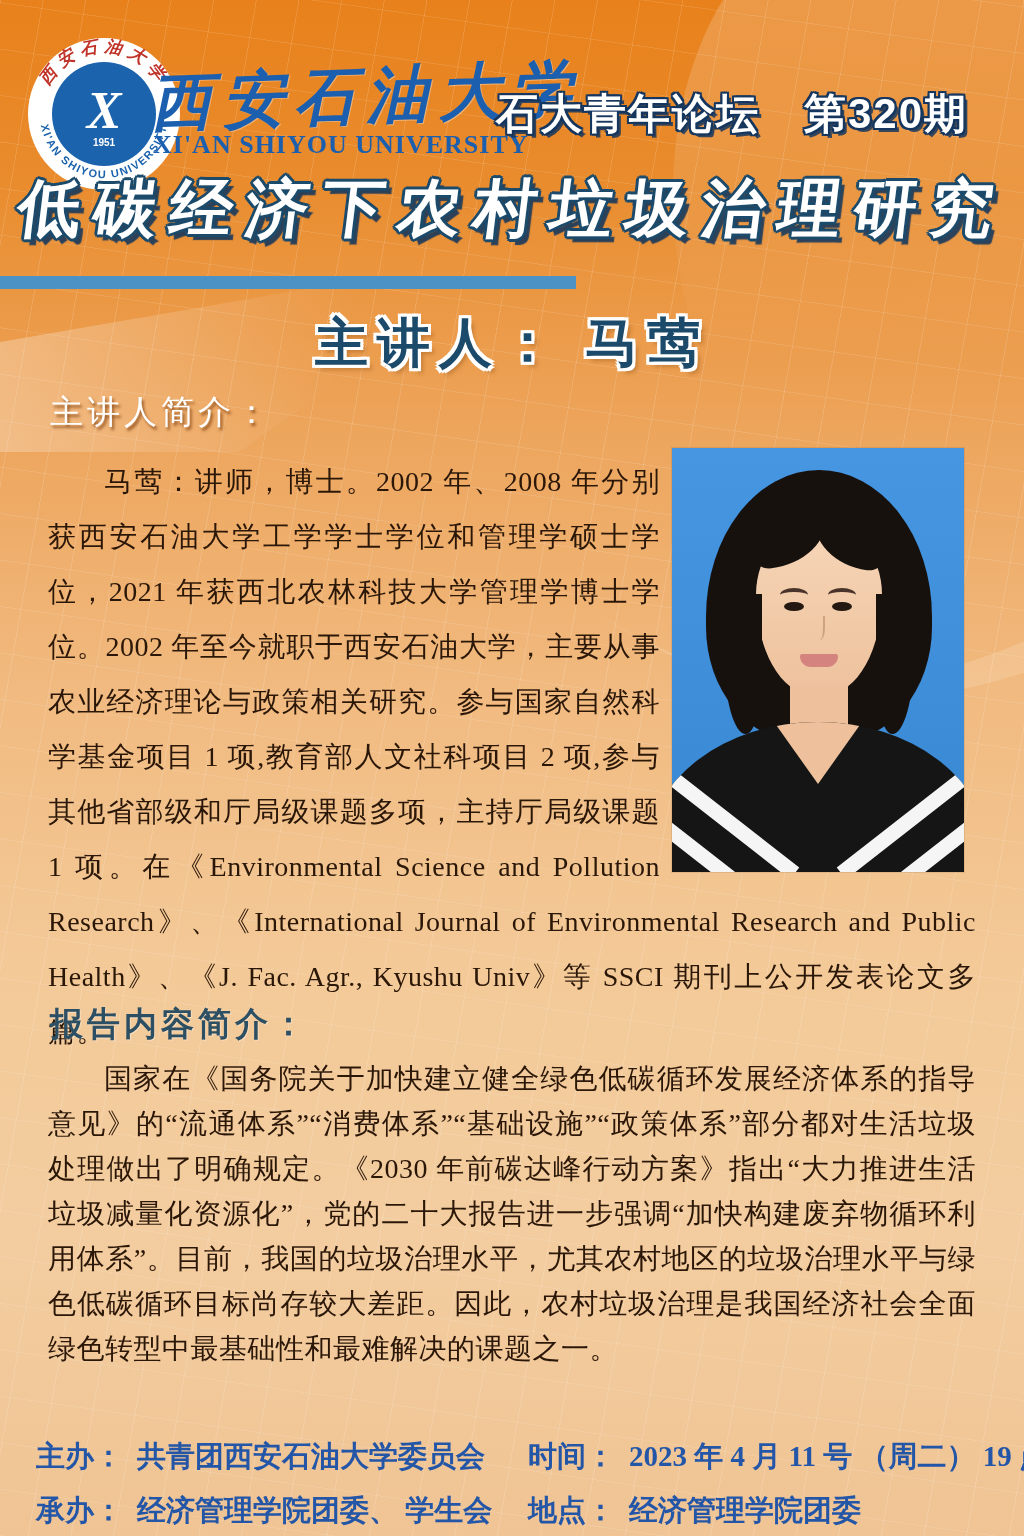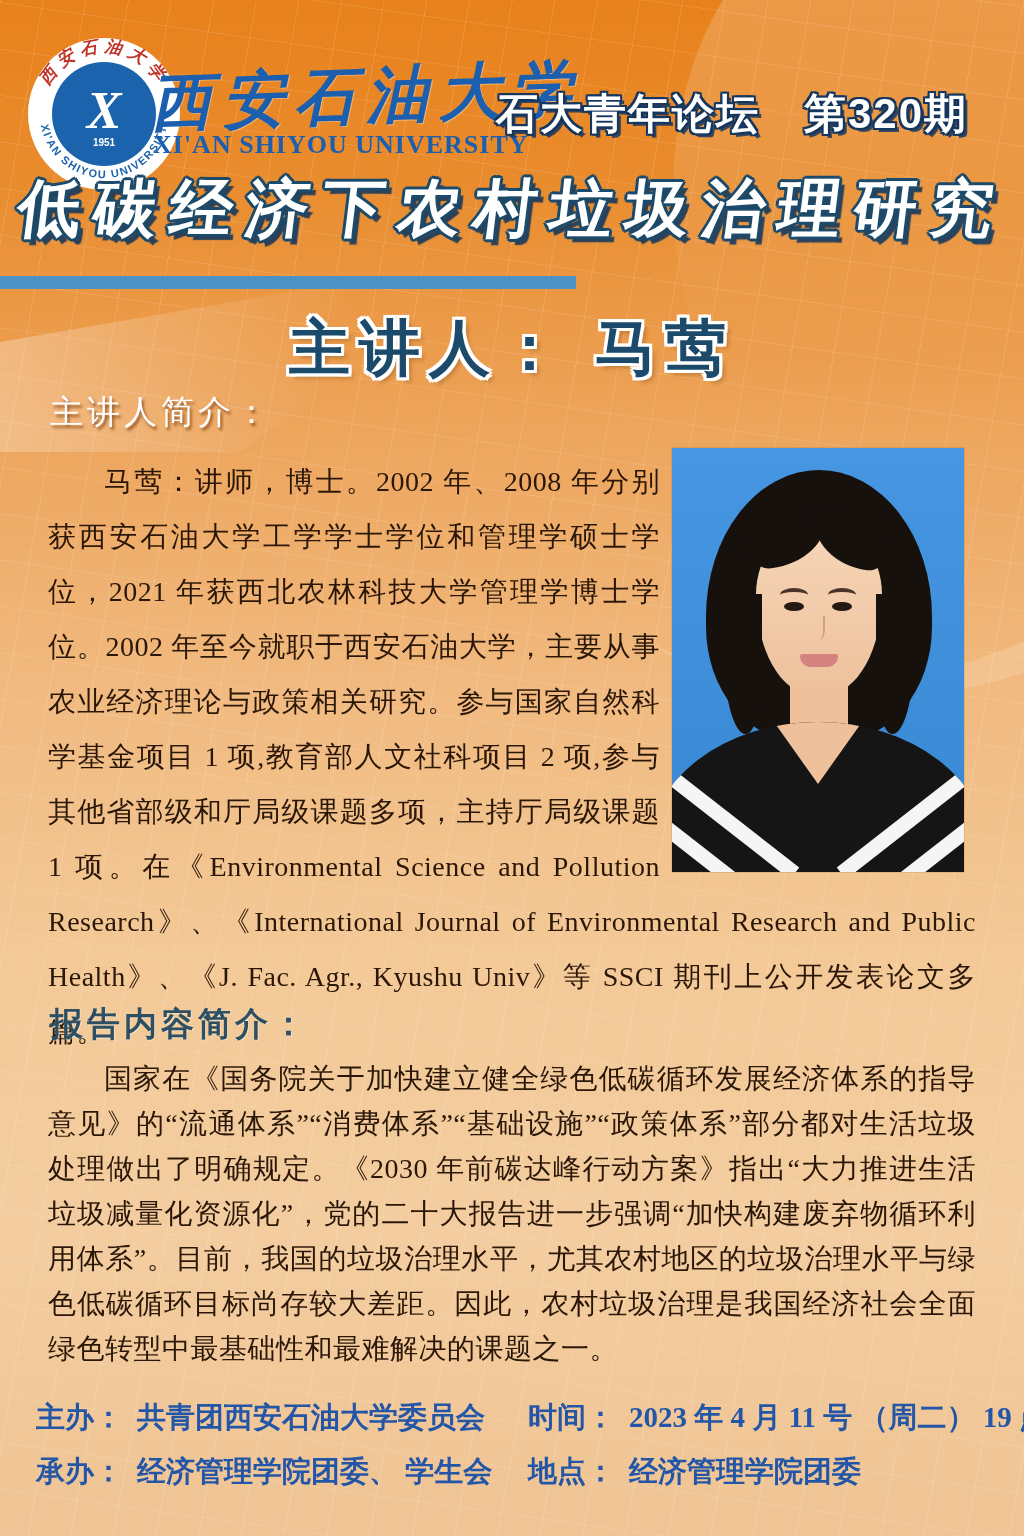--- a/index.html
+++ b/index.html
@@ -61,25 +61,26 @@
     transform:skewX(-7deg);
     text-shadow:
       3px 0 0 #1B4A6B,-3px 0 0 #1B4A6B,0 3px 0 #1B4A6B,0 -3px 0 #1B4A6B,
       2px 2px 0 #1B4A6B,-2px 2px 0 #1B4A6B,2px -2px 0 #1B4A6B,-2px -2px 0 #1B4A6B,
       6px 6px 1px rgba(23,56,92,.9);
   }
   .divider-bar{position:absolute;left:0;top:276px;width:576px;height:13px;background:#4D92C5;}
   
   .speaker-banner{
     position:absolute;left:0;right:0;top:308px;text-align:center;
-    font-size:61px;font-weight:bold;color:#1C4A6B;letter-spacing:9px;white-space:nowrap;
+    font-size:53px;font-weight:bold;color:#1C4A6B;letter-spacing:9px;white-space:nowrap;
     text-shadow:
       3px 0 0 #fff,-3px 0 0 #fff,0 3px 0 #fff,0 -3px 0 #fff,
       3px 3px 0 #fff,-3px 3px 0 #fff,3px -3px 0 #fff,-3px -3px 0 #fff,
       5px 5px 4px rgba(120,60,10,.35);
+    font-family: Liberation Serif, serif;
   }
   
   .h-speaker{
     position:absolute;left:50px;top:390px;
     font-size:33px;font-weight:normal;color:#fff;letter-spacing:4px;
     text-shadow:2px 3px 3px rgba(128,62,14,.8);
   }
   .h-report{
     position:absolute;left:50px;top:1002px;
     font-size:33px;font-weight:bold;color:#2D4F63;letter-spacing:4px;
@@ -125,21 +126,21 @@
   .st-l1{left:-30px;top:4px;width:230px;transform:rotate(38deg);transform-origin:0 0;}
   .st-l2{left:-46px;top:46px;width:240px;transform:rotate(38deg);transform-origin:0 0;}
   .st-r1{right:-30px;top:4px;width:230px;transform:rotate(-38deg);transform-origin:100% 0;}
   .st-r2{right:-46px;top:46px;width:240px;transform:rotate(-38deg);transform-origin:100% 0;}
   .chest{left:126px;top:0;width:0;height:0;border-left:44px solid transparent;
          border-right:44px solid transparent;border-top:62px solid #eec19c;}
   
   .footer-row{
     position:absolute;white-space:nowrap;
     font-family:"Liberation Serif","DejaVu Serif",serif;
-    font-size:29px;font-weight:bold;color:#2456A8;
+    font-size:29px;font-weight:bold;color:#2456A8;margin-top:39px;
   }
   .footer-row .lbl{margin-right:14px;}
   .fr1{left:36px;top:1398px;}
   .fr2{left:36px;top:1452px;}
   .fr3{left:528px;top:1398px;}
   .fr4{left:528px;top:1452px;}
 </style>
 </head>
 <body>
 

